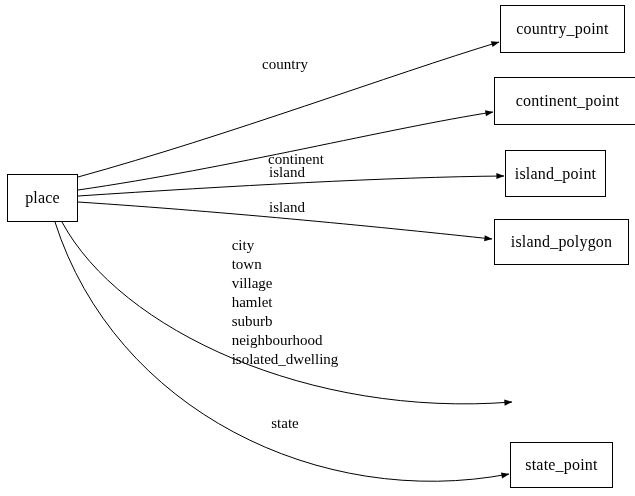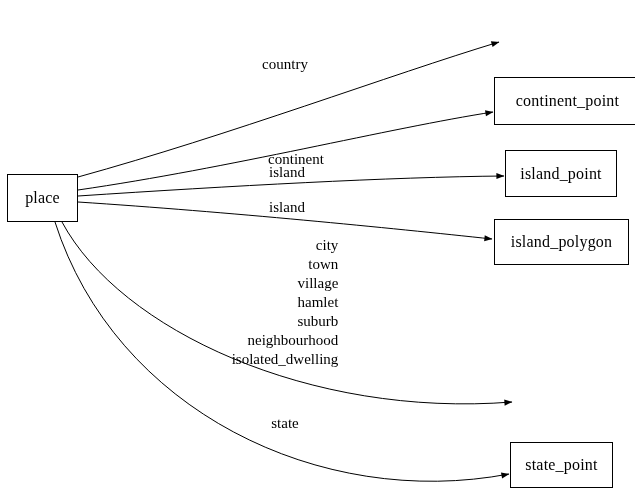--- a/index.html
+++ b/index.html
@@ -33,21 +33,21 @@
     justify-content: center;
     font-size: 16px;
     letter-spacing: 0.2px;
     white-space: nowrap;
   }
   .edge-label {
     position: absolute;
     transform: translate(-50%, -50%);
     font-size: 15px;
     line-height: 19px;
-    text-align: right;
+    text-align: left;
     white-space: pre;
   }
 </style>
 </head>
 <body>
 
 <div id="diagram" style="--stroke: #000000; background: rgb(255, 255, 255); color: rgb(0, 0, 0);">
   <svg id="edge-layer" viewBox="0 0 635 496" xmlns="http://www.w3.org/2000/svg">
     <defs>
       <marker id="arrowhead" viewBox="0 0 10 10" refX="9.5" refY="5" markerWidth="10" markerHeight="8" orient="auto" markerUnits="userSpaceOnUse">
@@ -68,17 +68,18 @@
     <div class="edge-label" style="left: 287px; top: 207px;">island</div>
     <div class="edge-label" style="left: 285px; top: 302px;">city
 town
 village
 hamlet
 suburb
 neighbourhood
 isolated_dwelling</div>
     <div class="edge-label" style="left: 285px; top: 423px;">state</div>
     <div class="node" style="left: 7px; top: 174px; width: 71px; height: 48px;">place</div>
+    <div class="node" style="left: 500px; top: 5px; width: 125px; height: 48px;">country_point</div>
     <div class="node" style="left: 494px; top: 77px; width: 147px; height: 48px;">continent_point</div>
-    <div class="node" style="left: 505px; top: 150px; width: 112px; height: 47px;">island_point</div>
+    <div class="node" style="left: 505px; top: 150px; width: 101px; height: 47px;">island_point</div>
     <div class="node" style="left: 494px; top: 219px; width: 135px; height: 46px;">island_polygon</div>
     <div class="node" style="left: 510px; top: 442px; width: 103px; height: 46px;">state_point</div>
   </div>
 
 </body></html>

